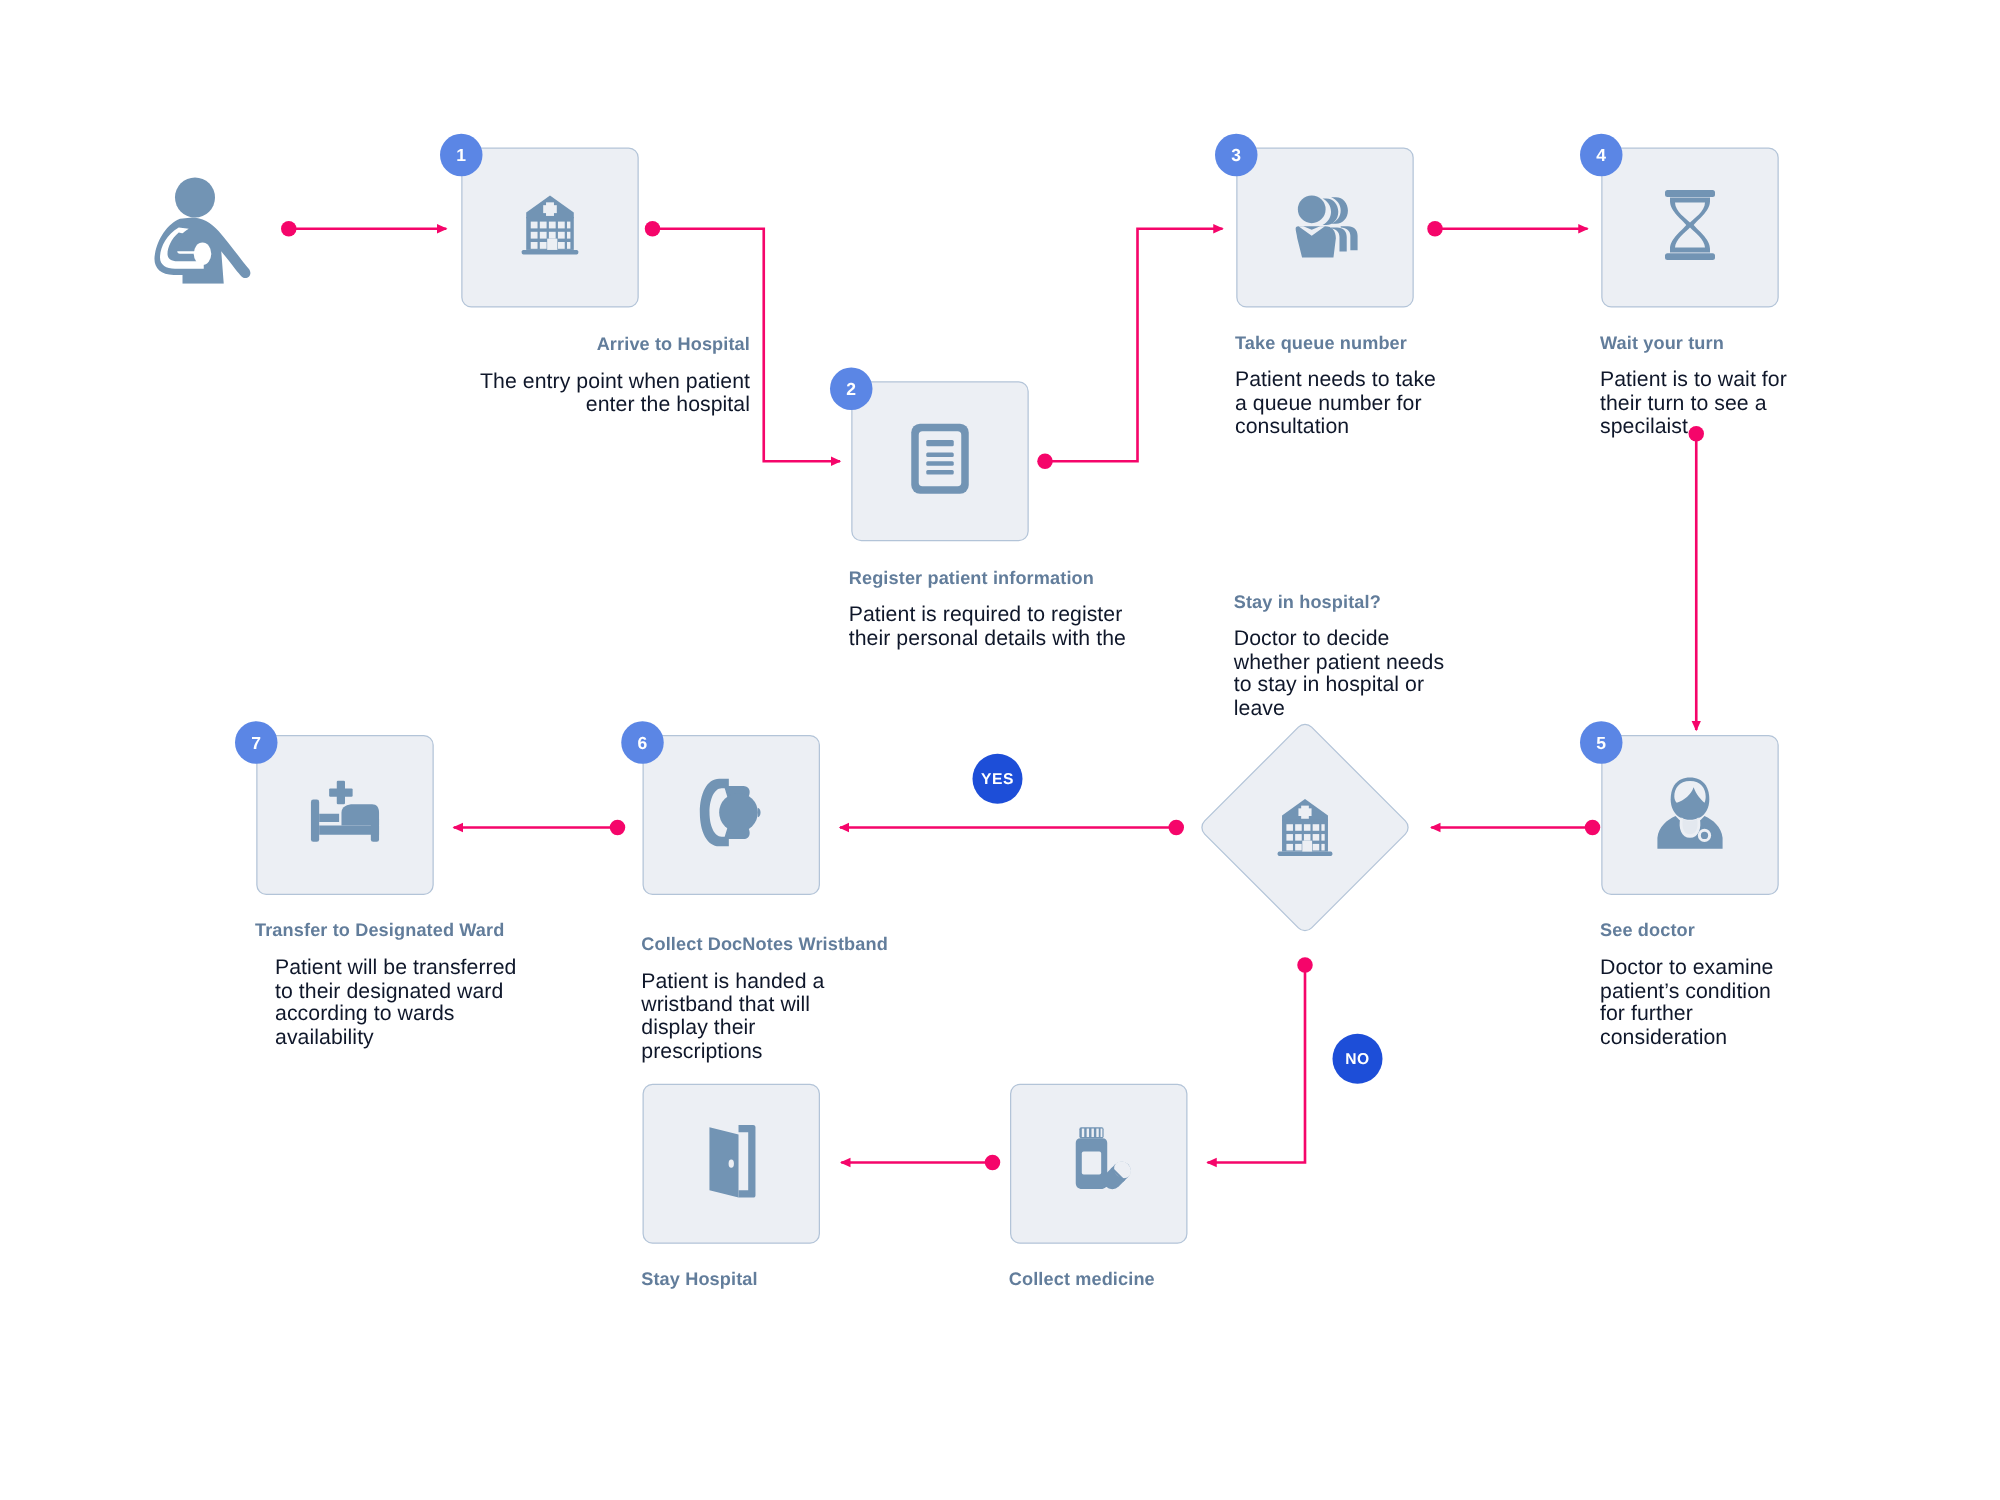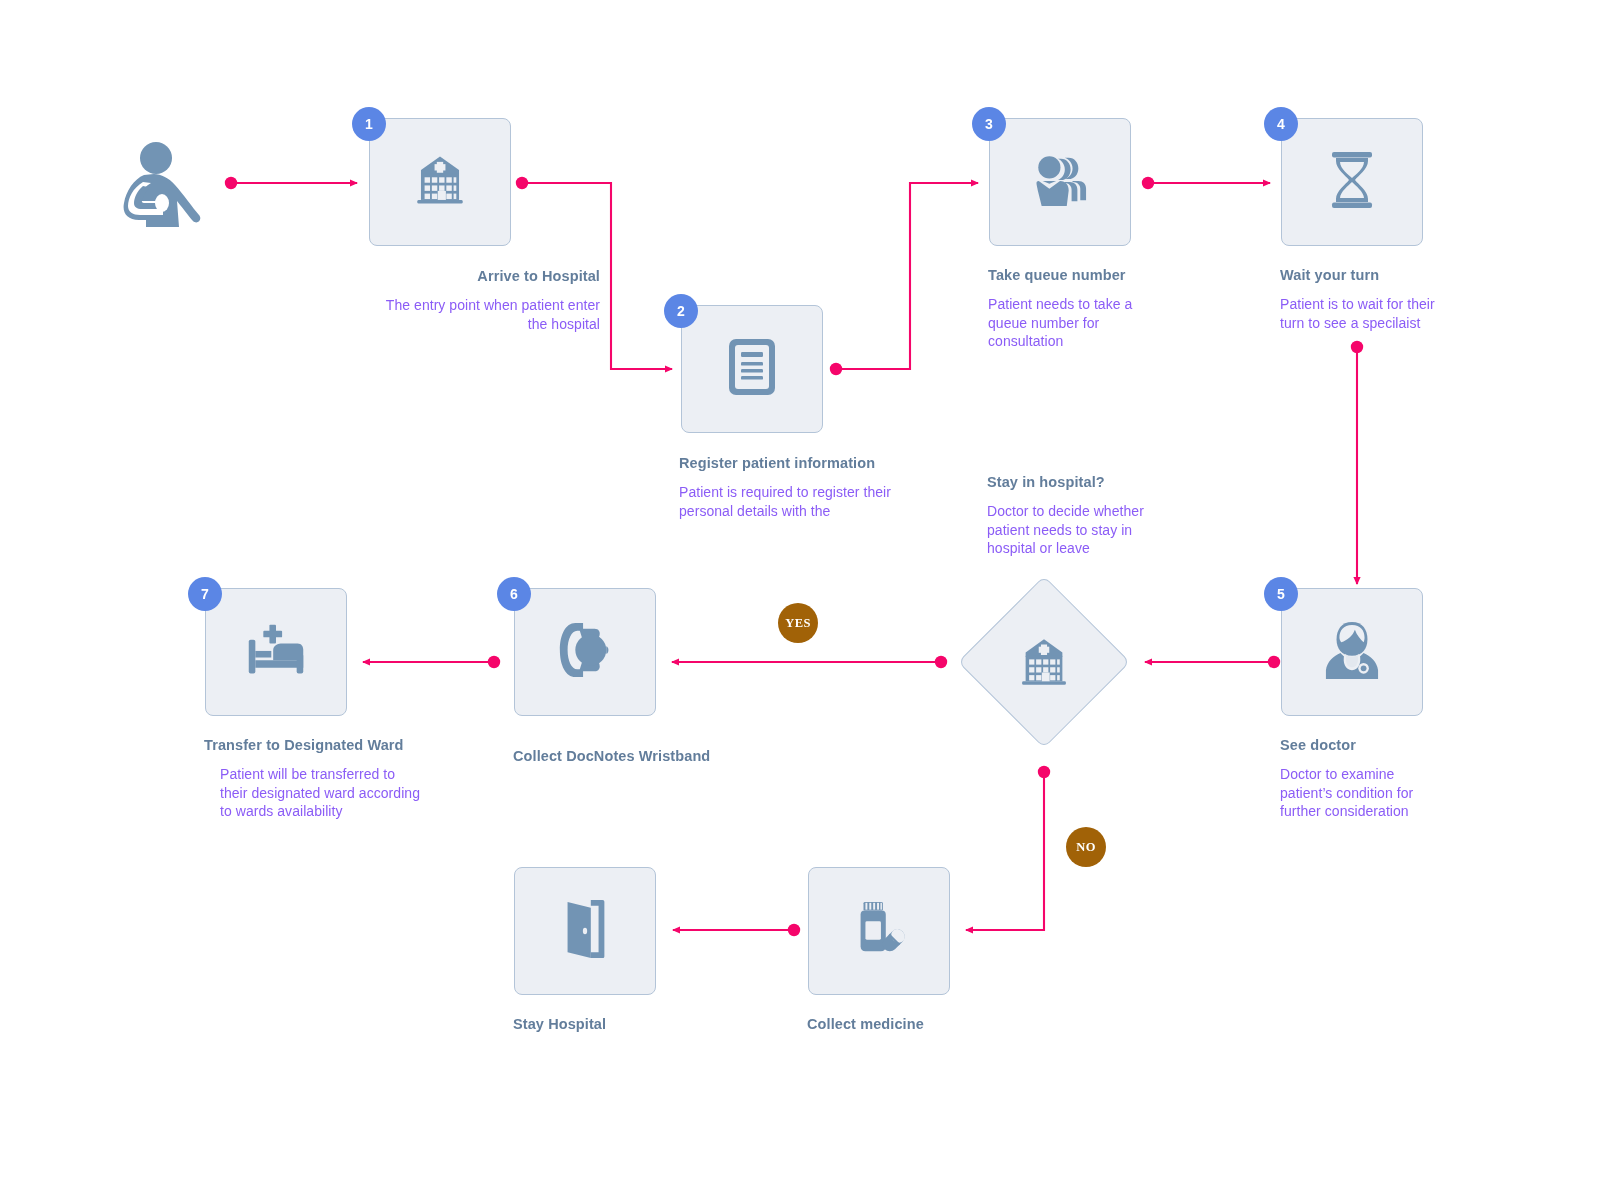--- a/index.html
+++ b/index.html
@@ -67,22 +67,22 @@
   }
   .caption .title {
     color: #627d9b;
     font-size: 14.5px;
     font-weight: bold;
     line-height: 18px;
     margin-bottom: 11px;
     letter-spacing: 0.1px;
   }
   .caption .desc {
-    color: #8b5cf6;
-    font-size: 14px;
+    color: #0f172a;
+    font-size: 17px;
     line-height: 18.6px;
     letter-spacing: 0.05px;
   }
 
   
   .diamond-wrap {
     position: absolute;
     width: 172px;
     height: 172px;
   }
@@ -107,30 +107,29 @@
     align-items: center;
     justify-content: center;
   }
 
   
   .pill {
     position: absolute;
     width: 40px;
     height: 40px;
     border-radius: 50%;
-    background: #a16207;
+    background: #1d4ed8;
     color: #ffffff;
     font-size: 12.5px;
     font-weight: bold;
     display: flex;
     align-items: center;
     justify-content: center;
     letter-spacing: 0.4px;
     z-index: 6;
-    font-family: Liberation Serif, serif;
   }
 
   
   .patient-figure {
     position: absolute;
   }
 </style>
 </head>
 <body>
 
@@ -366,20 +365,21 @@
             <path d="M26 8 L42 8 C46 8 48 11 47 15 L45 21 L30 21 Z"></path>
             <path d="M30 39 L45 39 L47 45 C48 49 46 52 42 52 L26 52 Z"></path>
             <circle cx="38" cy="30" r="16"></circle>
             <path d="M54 26 C57 27 57 33 54 34 Z"></path>
           </g>
         </svg>
       </span>
     </div>
     <div class="caption" style="left:-1px; top:159px; width:200px;">
       <div class="title">Collect DocNotes Wristband</div>
+      <div class="desc" style="width:175px;">Patient is handed a wristband that will display their prescriptions</div>
     </div>
   </div>
 
   <div class="node" style="left:205px; top:588px;">
     <div class="badge" style="left:-17px; top:-11px;">7</div>
     <div class="card" style="left:0; top:0;">
       <span class="glyph">
         <svg width="62" height="56" viewBox="0 0 66 58" aria-hidden="true">
           <g fill="#7294b4">
             <rect x="26" y="2" width="7" height="20" rx="1"></rect>

